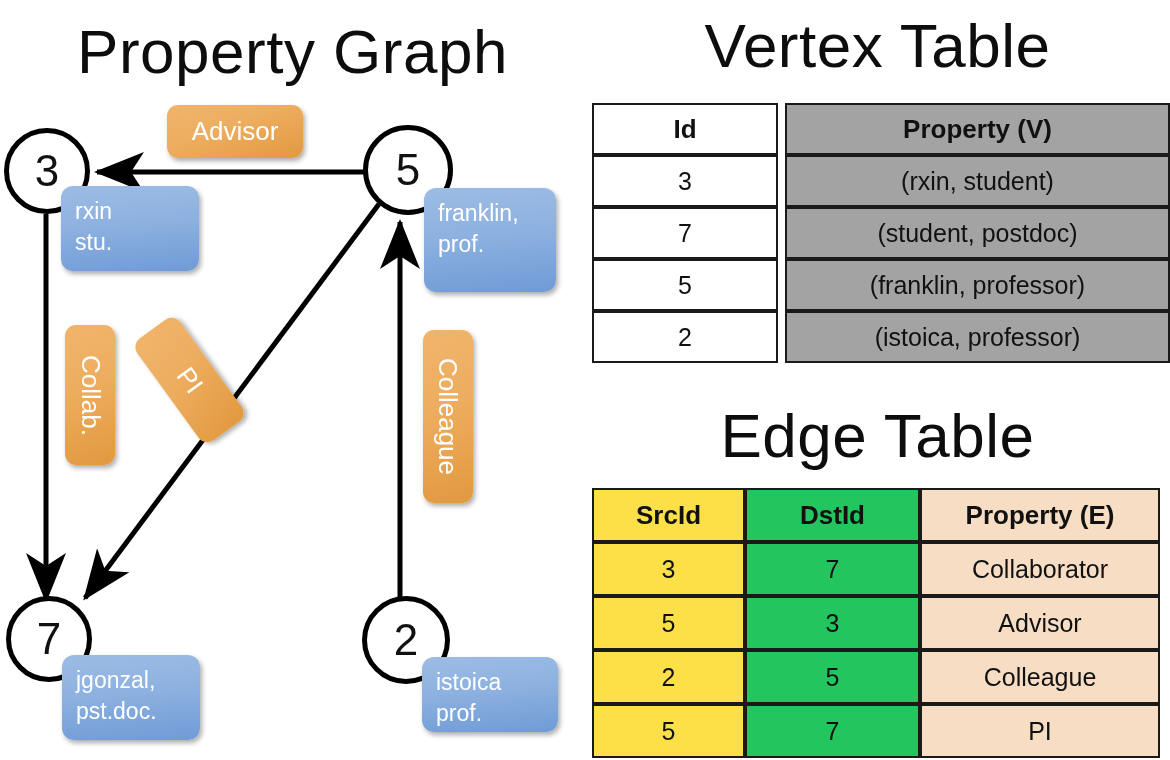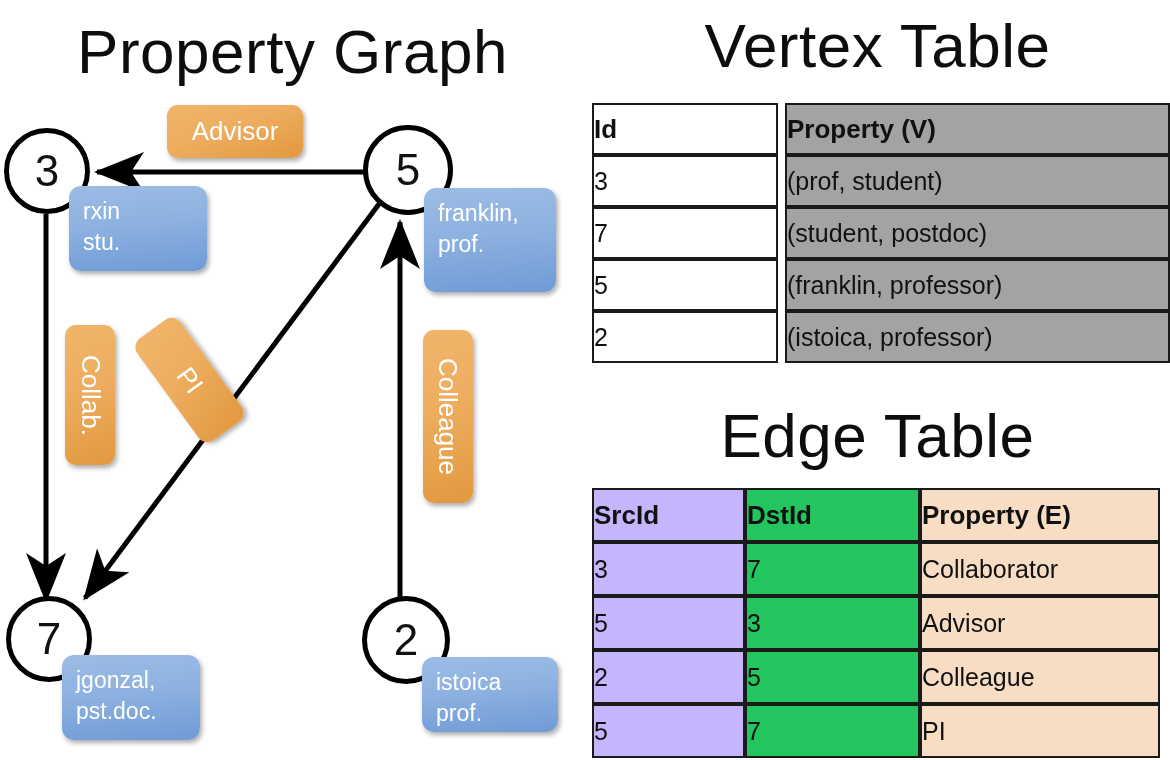--- a/index.html
+++ b/index.html
@@ -84,36 +84,36 @@
     transform-origin:center center;
   }
 
   
   .tbl{position:absolute;border-collapse:separate;border-spacing:0;}
   .tbl td,.tbl th{
     border:2px solid #1a1a1a;
     font-family:"Liberation Sans", sans-serif;
     font-size:25px;
     font-weight:400;
-    text-align:left;
+    text-align:center;
     color:#111;
     padding:0;
     box-sizing:border-box;
   }
   .tbl th{font-weight:700;font-size:26px;}
   .colgap{border:none !important;width:7px;background:#fff;}
 
   #vertex-table{left:592px;top:103px;}
   #vertex-table td,#vertex-table th{height:52px;}
   #vertex-table .c-id{width:186px;background:#fff;}
   #vertex-table .c-prop{width:385px;background:#a3a3a3;}
 
   #edge-table{left:592px;top:488px;}
   #edge-table td,#edge-table th{height:54px;}
-  #edge-table .c-src{width:153px;background:#c4b5fd;}
+  #edge-table .c-src{width:153px;background:#fde047;}
   #edge-table .c-dst{width:175px;background:#22c55e;}
   #edge-table .c-eprop{width:240px;background:#f6ddc3;}
 </style>
 </head>
 <body>
 
 <div class="stage">
 
   <div class="title" id="title-graph">Property Graph</div>
   <div class="title" id="title-vertex">Vertex Table</div>
@@ -143,21 +143,21 @@
     <div class="vnode" style="left:363px;top:125px;width:90px;height:90px;">
       <span>5</span>
     </div>
     <div class="vnode" style="left:6px;top:596px;width:86px;height:86px;">
       <span>7</span>
     </div>
     <div class="vnode" style="left:362px;top:596px;width:88px;height:88px;">
       <span>2</span>
     </div>
 
-    <div class="pbox" style="left:61px;top:186px;width:138px;height:85px;margin-left:8px;">
+    <div class="pbox" style="left:61px;top:186px;width:138px;height:85px;">
       <div>rxin</div>
       <div>stu.</div>
     </div>
 
     <div class="pbox" style="left:424px;top:188px;width:132px;height:104px;">
       <div>franklin,</div>
       <div>prof.</div>
     </div>
 
     <div class="pbox" style="left:62px;top:655px;width:138px;height:85px;">
@@ -191,21 +191,21 @@
   <table class="tbl" id="vertex-table">
     <tbody>
       <tr>
         <th class="c-id">Id</th>
         <td class="colgap"></td>
         <th class="c-prop">Property (V)</th>
       </tr>
       <tr>
         <td class="c-id">3</td>
         <td class="colgap"></td>
-        <td class="c-prop">(prof, student)</td>
+        <td class="c-prop">(rxin, student)</td>
       </tr>
       <tr>
         <td class="c-id">7</td>
         <td class="colgap"></td>
         <td class="c-prop">(student, postdoc)</td>
       </tr>
       <tr>
         <td class="c-id">5</td>
         <td class="colgap"></td>
         <td class="c-prop">(franklin, professor)</td>

